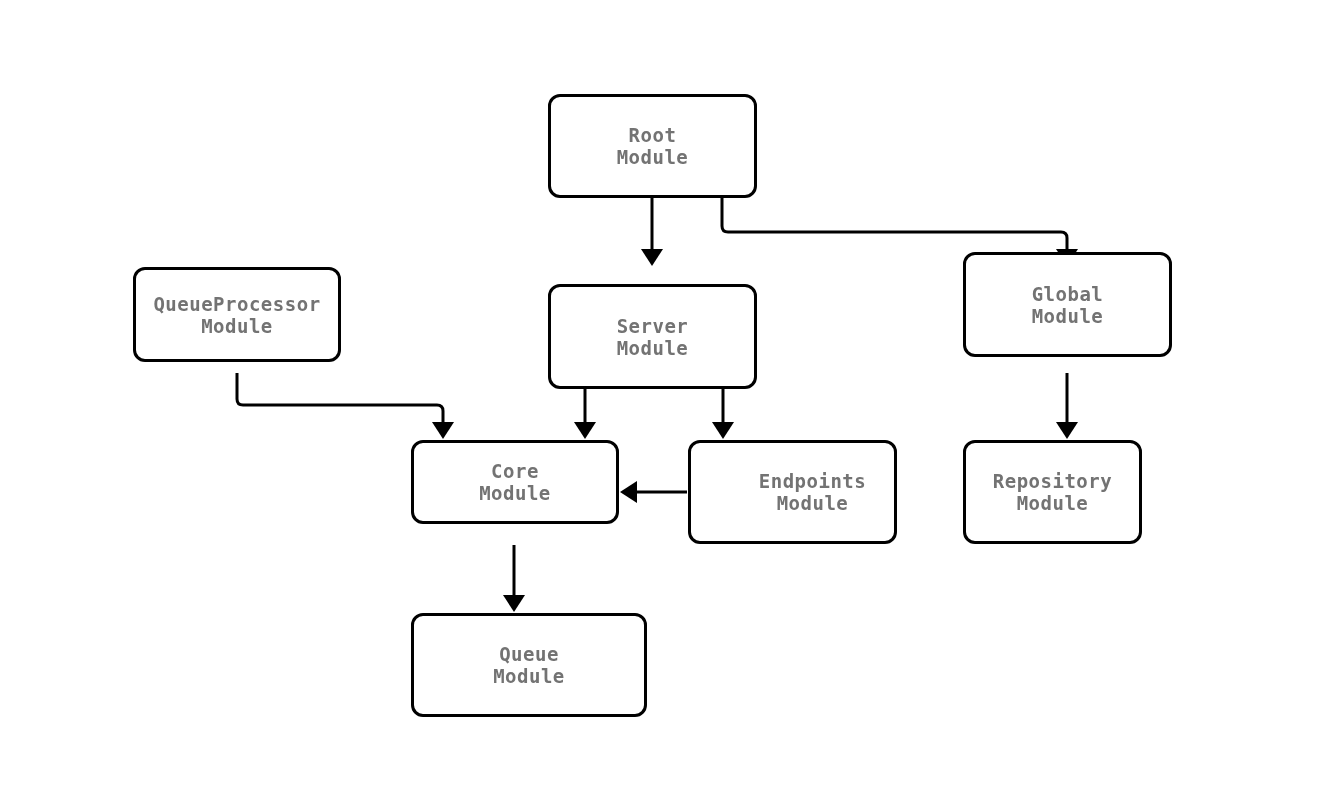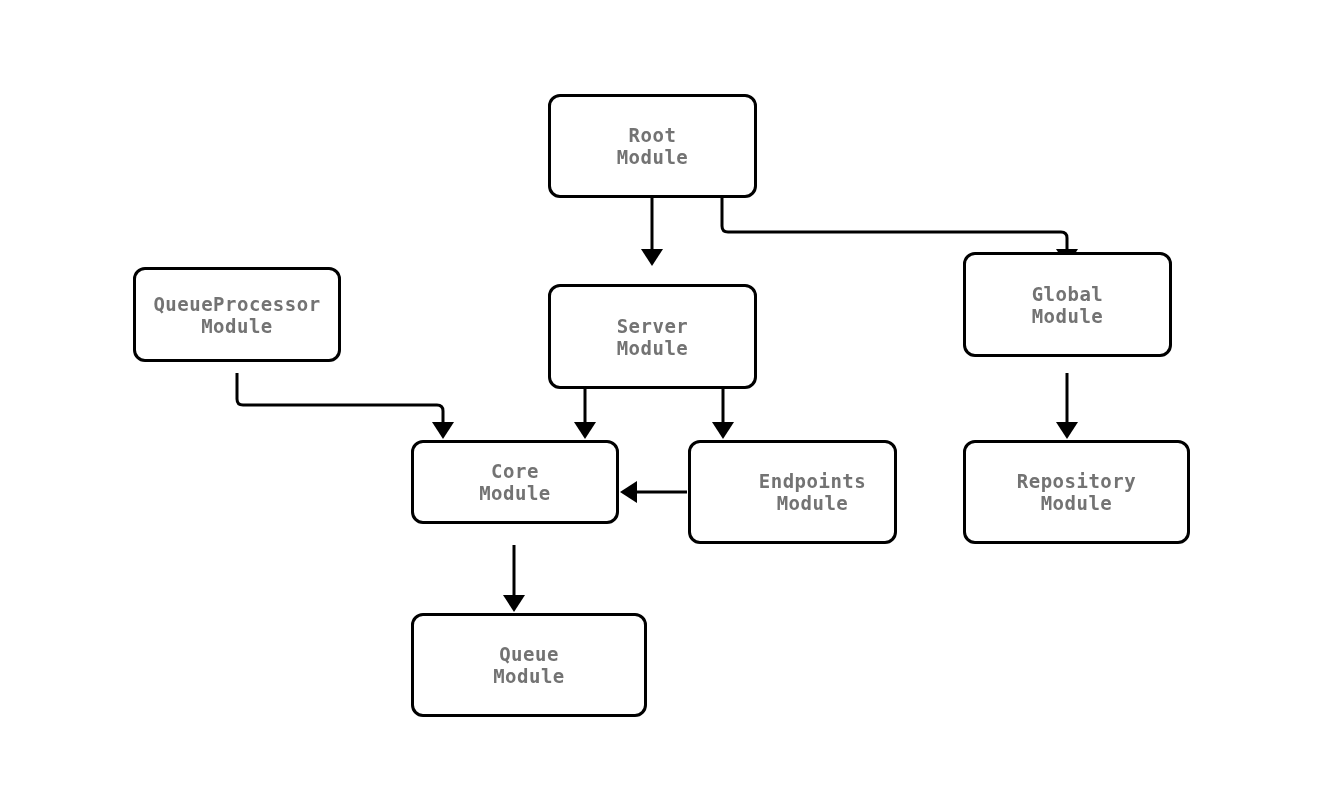--- a/index.html
+++ b/index.html
@@ -35,21 +35,21 @@
     color: #737373;
     white-space: pre-line;
     letter-spacing: 0.5px;
   }
   .node-root          { left: 548px;  top: 94px;  width: 209px; height: 104px; }
   .node-queueprocessor{ left: 133px;  top: 267px; width: 208px; height: 95px; }
   .node-server        { left: 548px;  top: 267px; width: 209px; height: 105px; margin-top: 17px; }
   .node-global        { left: 963px;  top: 252px; width: 209px; height: 105px; }
   .node-core          { left: 411px;  top: 440px; width: 208px; height: 84px; }
   .node-endpoints     { left: 688px;  top: 440px; width: 209px; height: 104px; padding-left: 40px; }
-  .node-repository    { left: 963px;  top: 440px; width: 227px; height: 104px; }
+  .node-repository    { left: 963px;  top: 440px; width: 179px; height: 104px; }
   .node-queue         { left: 411px;  top: 613px; width: 236px; height: 104px; }
   .edge {
     stroke: #000000;
     stroke-width: 3;
     fill: none;
   }
   .arrowhead {
     fill: #000000;
     stroke: none;
   }

